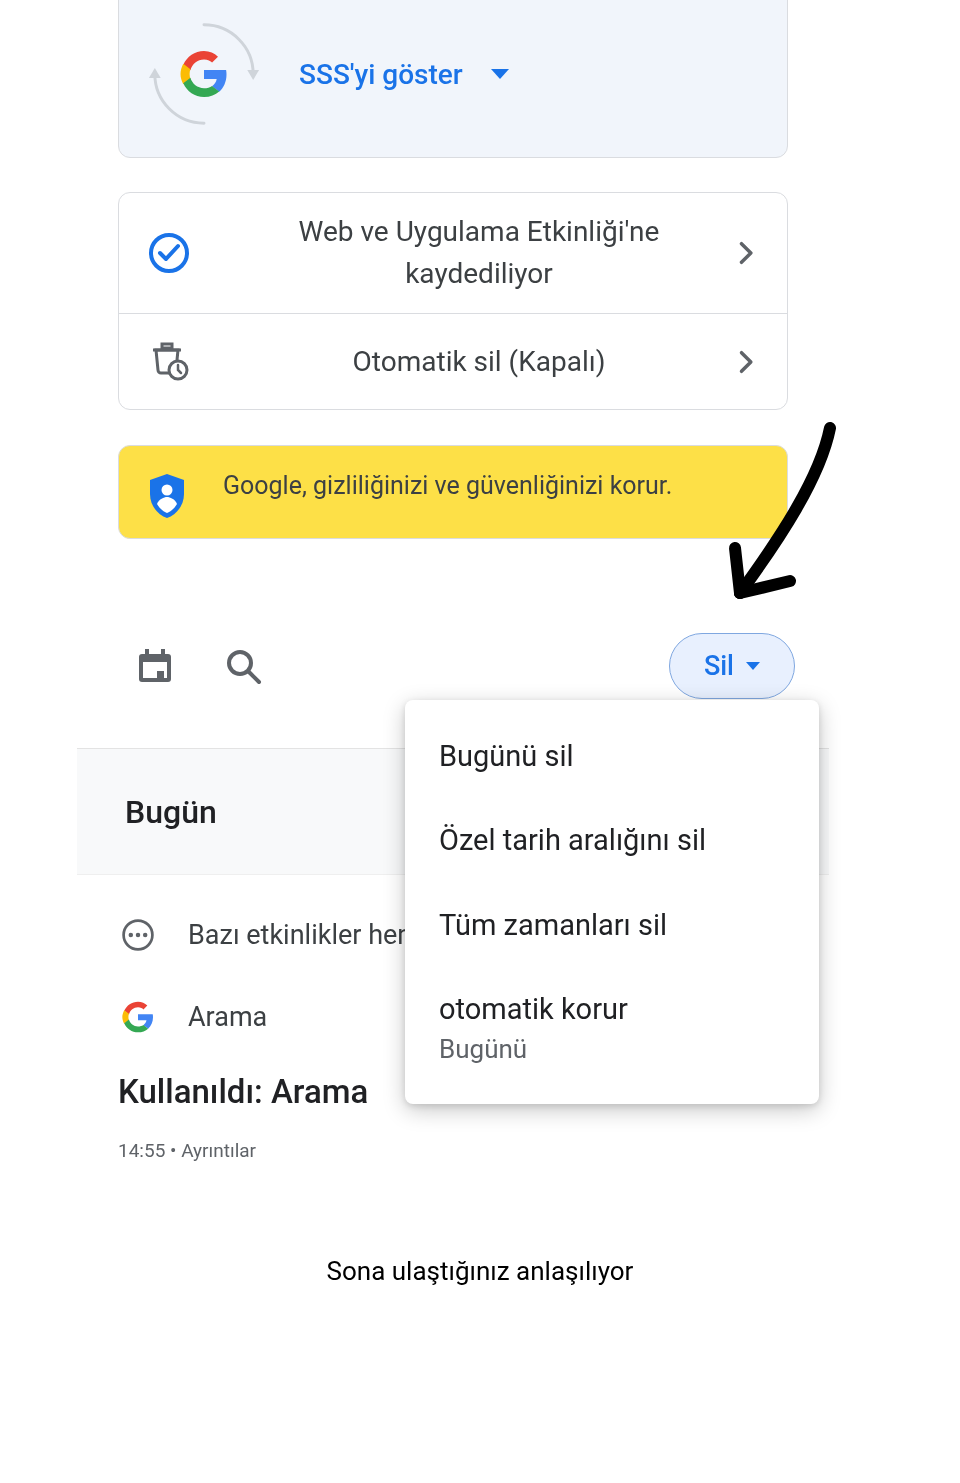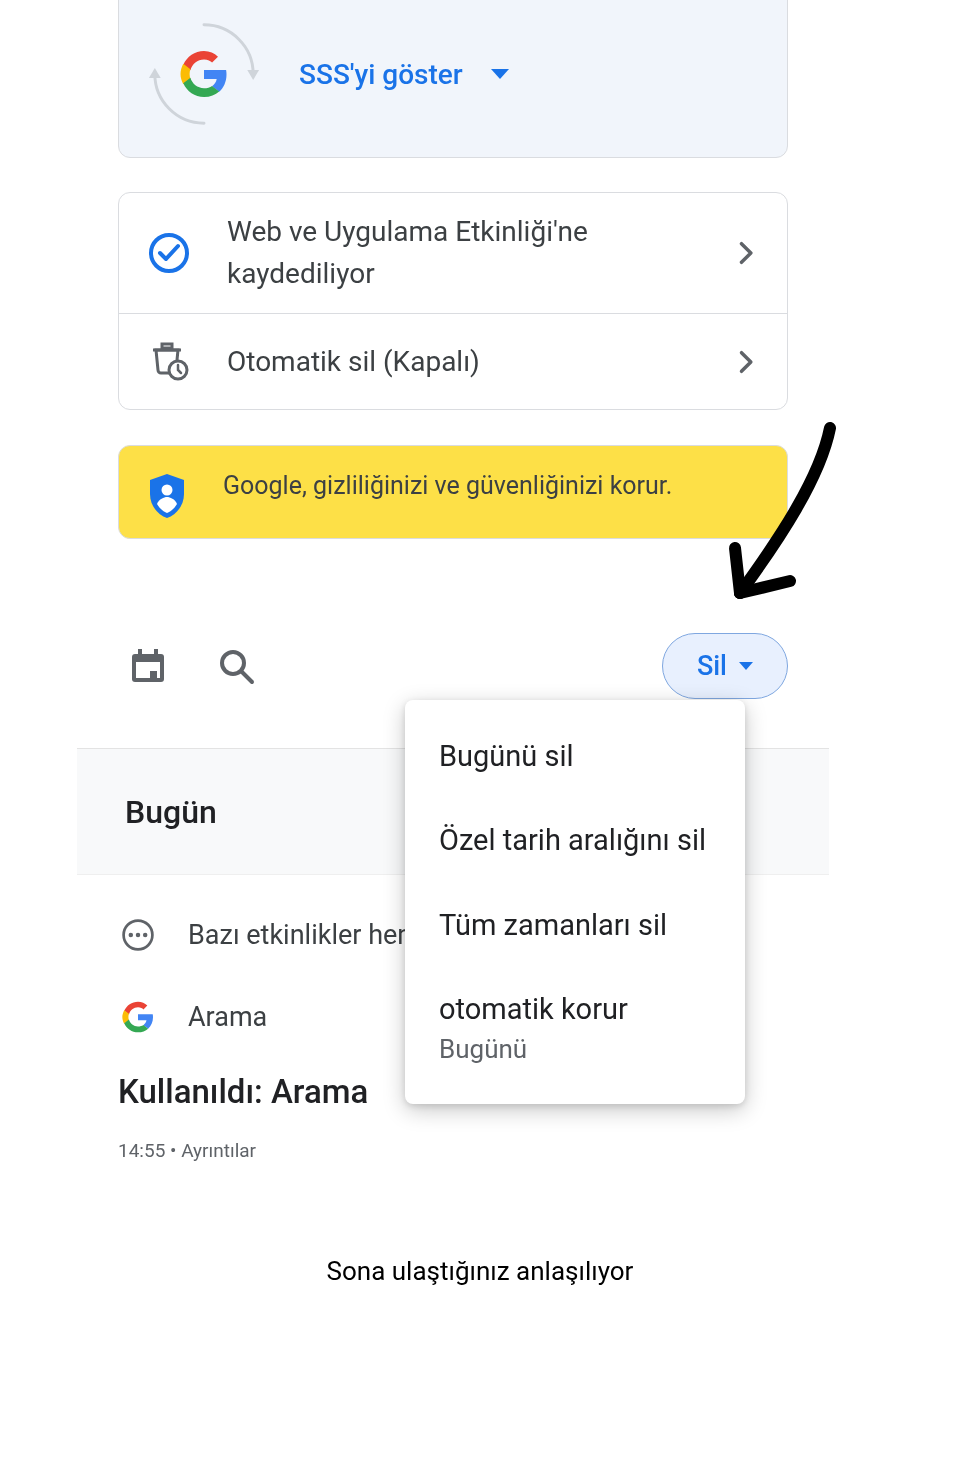--- a/index.html
+++ b/index.html
@@ -111,20 +111,21 @@
     align-items: center;
     justify-content: center;
     flex: 0 0 44px;
     margin-right: 36px;
   }
   .settings-label {
     font-size: 28px;
     color: #3c4043;
     line-height: 1.5;
     flex: 1 1 auto;
+    text-align: center;
   }
   .chevron {
     width: 28px;
     height: 28px;
     flex: 0 0 28px;
   }
   .chevron svg { display:block; width:100%; height:100%; }
 
   
   .privacy-card {
@@ -155,21 +156,21 @@
   .privacy-link {
     font-size: 25px;
     color: #1a73e8;
     line-height: 1.5;
     cursor: pointer;
   }
 
   
   .toolbar {
     position: absolute;
-    left: 118px;
+    left: 125px;
     top: 630px;
     width: 670px;
     height: 72px;
     display: flex;
     align-items: center;
   }
   .tool-btn {
     width: 60px;
     height: 60px;
     display: flex;
@@ -274,21 +275,21 @@
     text-align: center;
     font-size: 26px;
     color: #000000;
   }
 
   
   .menu {
     position: absolute;
     left: 405px;
     top: 700px;
-    width: 340px;
+    width: 414px;
     background: #ffffff;
     border-radius: 8px;
     box-shadow: 0 6px 22px rgba(0,0,0,0.22), 0 2px 6px rgba(0,0,0,0.12);
     padding: 14px 0;
     z-index: 20;
   }
   .menu-item {
     padding: 24px 34px;
     font-size: 29px;
     color: #202124;

